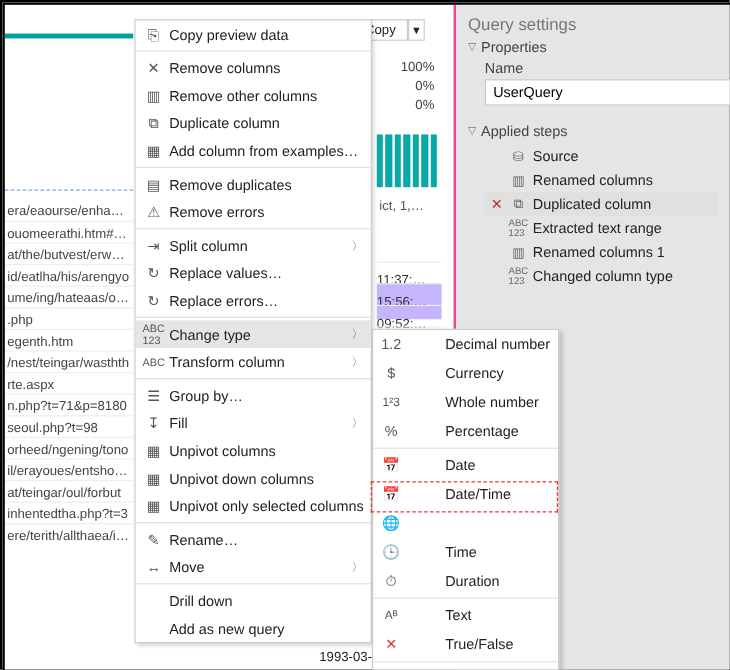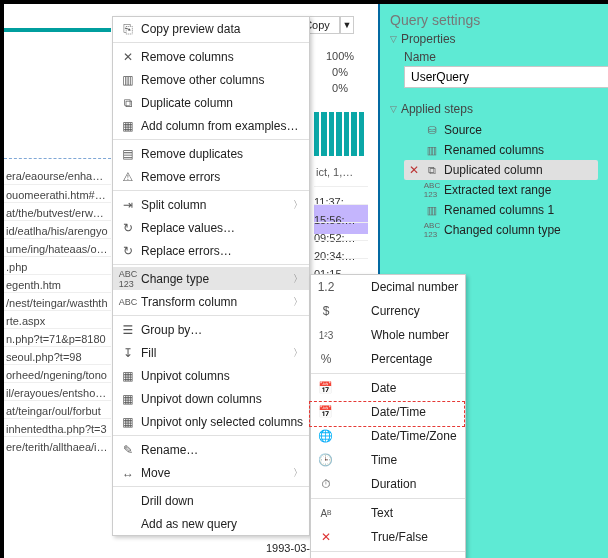--- a/index.html
+++ b/index.html
@@ -26,29 +26,29 @@
   .submenu { position:absolute; left:306px; top:270px; width:156px; background:#fff; border:1px solid #ccc; box-shadow:2px 2px 4px rgba(0,0,0,.2); z-index:25; }
   .submenu .menu-item { height:24px;gap:32px; }
   .sub-sep { height:1px; background:#e0e0e0; margin:2px 0;}
   .redbox { border:1.5px dashed #e53935; position:absolute; width:156px; height:26px; left:305px; top:397px; z-index:30; pointer-events:none;}
 
   
   .center-col { position:absolute; left:306px; top:12px; width:60px; height:260px; z-index:10; }
   .start-btn { position:absolute; top:0; left:-64px; height:18px; width:46px; background:#fff; border:1px solid #ccc; font-size:11px; display:flex; align-items:center; justify-content:center; gap:2px;}
   .copy-btn { position:absolute; top:0; left:-16px; height:18px; width:46px; background:#fff; border:1px solid #ccc; font-size:11px; display:flex; align-items:center; justify-content:center;}
   .copy-drop { position:absolute; top:0; left:30px; height:18px; width:14px; background:#fff; border:1px solid #ccc; font-size:9px; display:flex; align-items:center; justify-content:center;}
-  .pct { position:absolute; left:8px; font-size:11px; color:#444; text-align:center; width:44px;}
+  .pct { position:absolute; left:8px; font-size:11px; color:#444; text-align:right; width:44px;}
   .bars { position:absolute; left:4px; top:94px; width:50px; height:46px; display:flex; align-items:flex-end; gap:2px;}
   .bars div { flex:1; background:#0aa7a7; }
   .ict { position:absolute; left:6px; top:150px; font-size:11px; color:#555; width:50px; overflow:hidden;}
-  .tscell { position:absolute; left:4px; font-size:11px; color:#333; width:54px; height:30px; border-top:1px solid #eee; display:flex; align-items:center; overflow:hidden;}
+  .tscell { position:absolute; left:4px; font-size:11px; color:#333; width:54px; height:30px; border-top:1px solid #eee; display:flex; align-items:center; overflow:hidden;margin-top:32px;}
   .tscell.sel { background:#c4b5fd; }
 
   
-  .right-panel { position:absolute; left:374px; top:0; right:0; bottom:0; border-left:2px solid #0369a1; background:#5eead4; padding:8px 10px; z-index:5;}
+  .right-panel { position:absolute; left:374px; top:0; right:0; bottom:0; border-left:2px solid #ec4899; background:#e5e5e5; padding:8px 10px; z-index:5;}
   .rp-title { font-size:14px; color:#777; margin-bottom:4px;}
   .section-hdr { display:flex; align-items:center; gap:4px; color:#444; font-size:12px; margin-top:4px; margin-bottom:4px;}
   .tri { font-size:9px; color:#777;}
   .name-lbl { font-size:12px; color:#444; margin-left:14px;}
   .name-input { margin:2px 0 10px 14px; width:229px; height:22px; border:1px solid #c8c8c8; padding:2px 6px; font-size:12px; background:#fff;}
   .steps { margin-left:14px; margin-top:4px;}
   .step { display:flex; align-items:center; height:20px; gap:4px; font-size:12px; padding:1px 4px; border-radius:2px;}
   .step .sicon { width:16px; height:14px; display:flex; align-items:center; justify-content:center; font-size:11px; color:#666;}
   .step.sel { background:#e0e0e0;}
   .step .pre-del { width:12px; text-align:center; color:#b33; font-size:12px;}
@@ -229,21 +229,20 @@
     <div class="menu-item">
         <span class="icon">📅</span>
         <span class="label">Date</span>
       </div>
     <div class="menu-item">
         <span class="icon">📅</span>
         <span class="label">Date/Time</span>
       </div>
     <div class="menu-item">
         <span class="icon">🌐</span>
-        <span class="label">Date/Time/Zone</span>
       </div>
     <div class="menu-item">
         <span class="icon">🕒</span>
         <span class="label">Time</span>
       </div>
     <div class="menu-item">
         <span class="icon">⏱</span>
         <span class="label">Duration</span>
       </div>
     <div class="sub-sep"></div>

